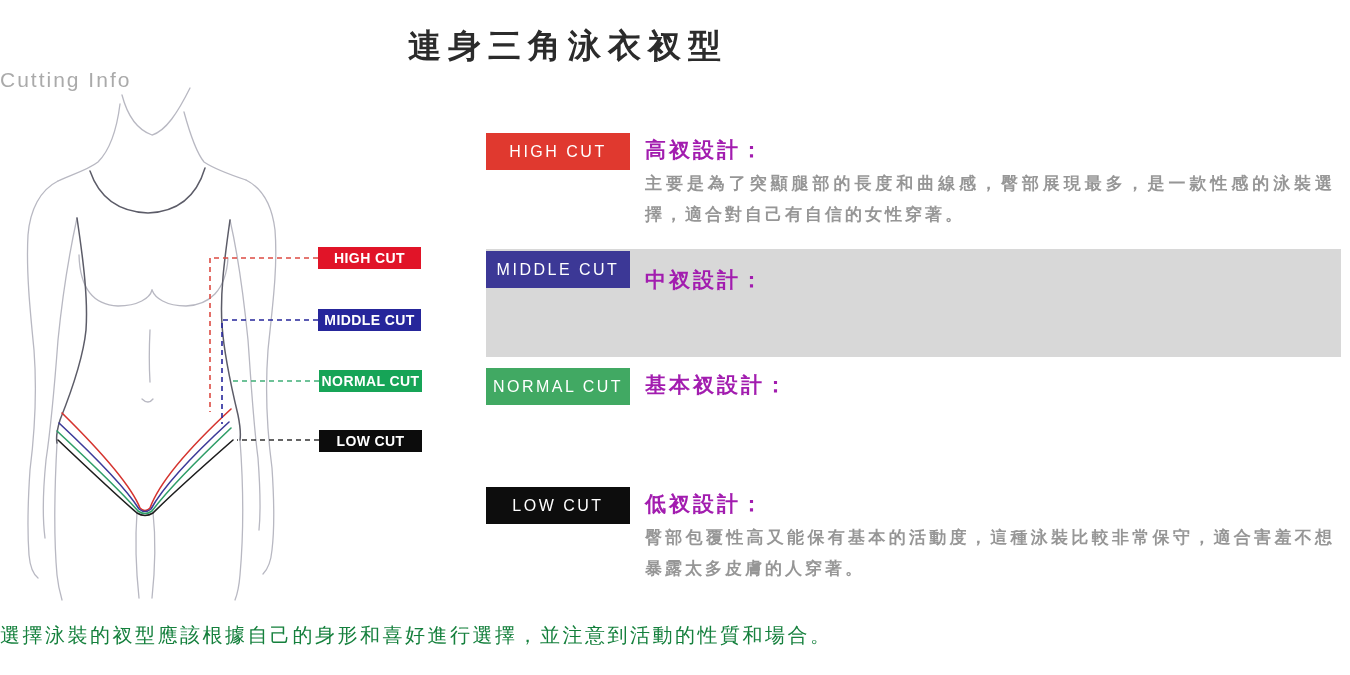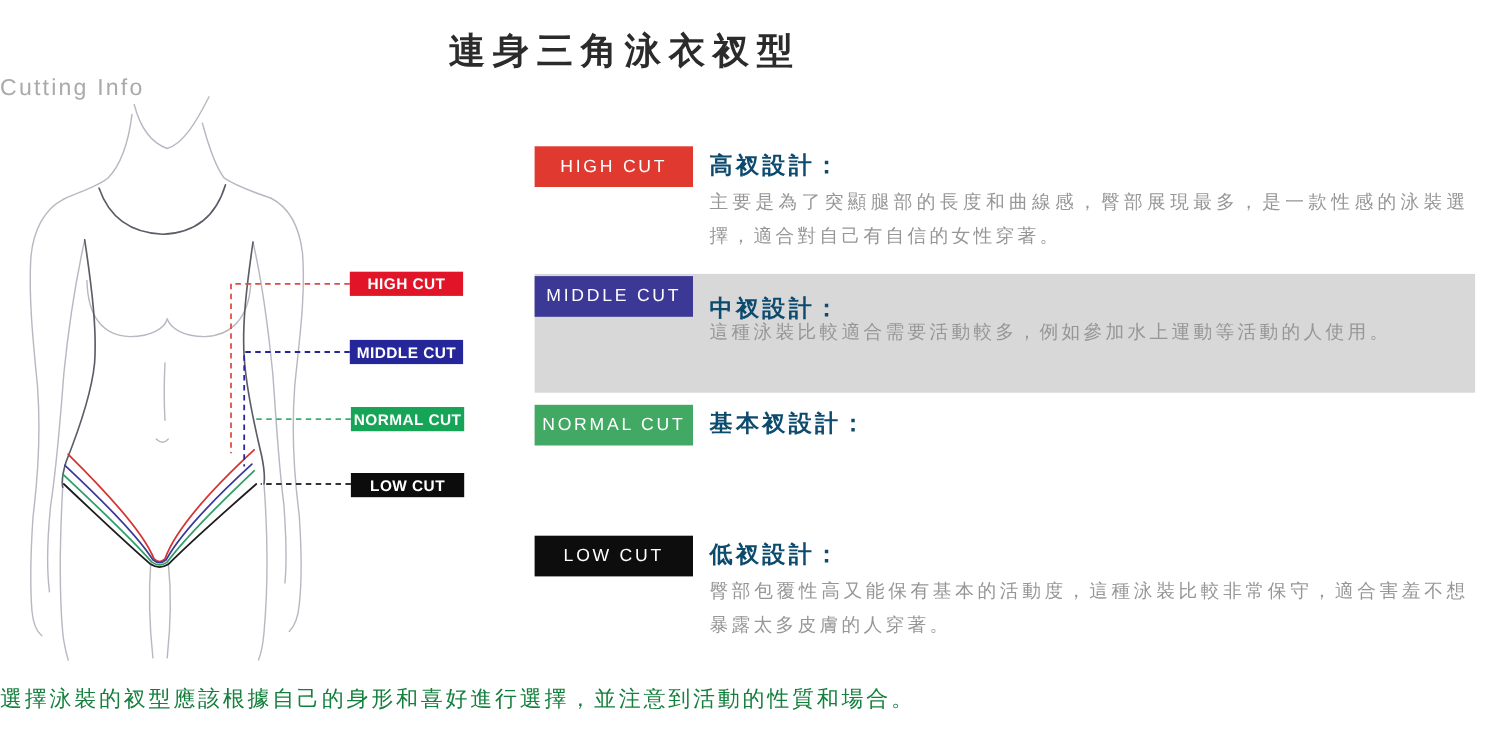--- a/index.html
+++ b/index.html
@@ -40,25 +40,25 @@
     position: absolute; left: 486px; top: 249px; width: 855px; height: 108px;
   }
   .badge {
     position: absolute; left: 486px; width: 144px; height: 37px;
     display: flex; align-items: center; justify-content: center;
     color: #ffffff; font-size: 16px; font-weight: 400; letter-spacing: 2.5px;
     white-space: nowrap;
   }
   .sec-heading {
     position: absolute; left: 645px; font-size: 21px; font-weight: 600;
-    letter-spacing: 3px; color: #0c4a6e; white-space: nowrap;
+    letter-spacing: 3px; color: #a21caf; white-space: nowrap;
   }
   .sec-body {
     position: absolute; left: 645px; width: 690px;
-    font-size: 17px; font-weight: 400; letter-spacing: 3px;
+    font-size: 17px; font-weight: 700; letter-spacing: 3px;
     line-height: 31px; color: #969696; text-align: justify;
   }
   .badge.s0 { top: 133px; } .sec-heading.s0 { top: 136px; } .sec-body.s0 { top: 168px; }
   .badge.s1 { top: 251px; } .sec-heading.s1 { top: 266px; } .sec-body.s1 { top: 286px; }
   .badge.s2 { top: 368px; } .sec-heading.s2 { top: 371px; } .sec-body.s2 { top: 403px; }
   .badge.s3 { top: 487px; } .sec-heading.s3 { top: 490px; } .sec-body.s3 { top: 522px; }
 
   
   .footer-note {
     position: absolute; top: 622px; left: 0; width: 100%;
@@ -126,21 +126,20 @@
   <div class="fig-label low" style="background-color: rgb(12, 12, 12);">LOW CUT</div>
 
   <div class="highlight-band" style="background-color: rgb(216, 216, 216);"></div>
 
   <div class="badge s0" style="background-color: rgb(224, 57, 47);">HIGH CUT</div>
   <div class="sec-heading s0">高衩設計：</div>
   <div class="sec-body s0">主要是為了突顯腿部的長度和曲線感，臀部展現最多，是一款性感的泳裝選擇，適合對自己有自信的女性穿著。</div>
 
   <div class="badge s1" style="background-color: rgb(60, 56, 150);">MIDDLE CUT</div>
   <div class="sec-heading s1">中衩設計：</div>
-  <div class="sec-body s1">這種泳裝比較適合需要活動較多，例如參加水上運動等活動的人使用。</div>
 
   <div class="badge s2" style="background-color: rgb(65, 169, 99);">NORMAL CUT</div>
   <div class="sec-heading s2">基本衩設計：</div>
 
   <div class="badge s3" style="background-color: rgb(13, 13, 13);">LOW CUT</div>
   <div class="sec-heading s3">低衩設計：</div>
   <div class="sec-body s3">臀部包覆性高又能保有基本的活動度，這種泳裝比較非常保守，適合害羞不想暴露太多皮膚的人穿著。</div>
 
   <div class="footer-note">選擇泳裝的衩型應該根據自己的身形和喜好進行選擇，並注意到活動的性質和場合。</div>
 

